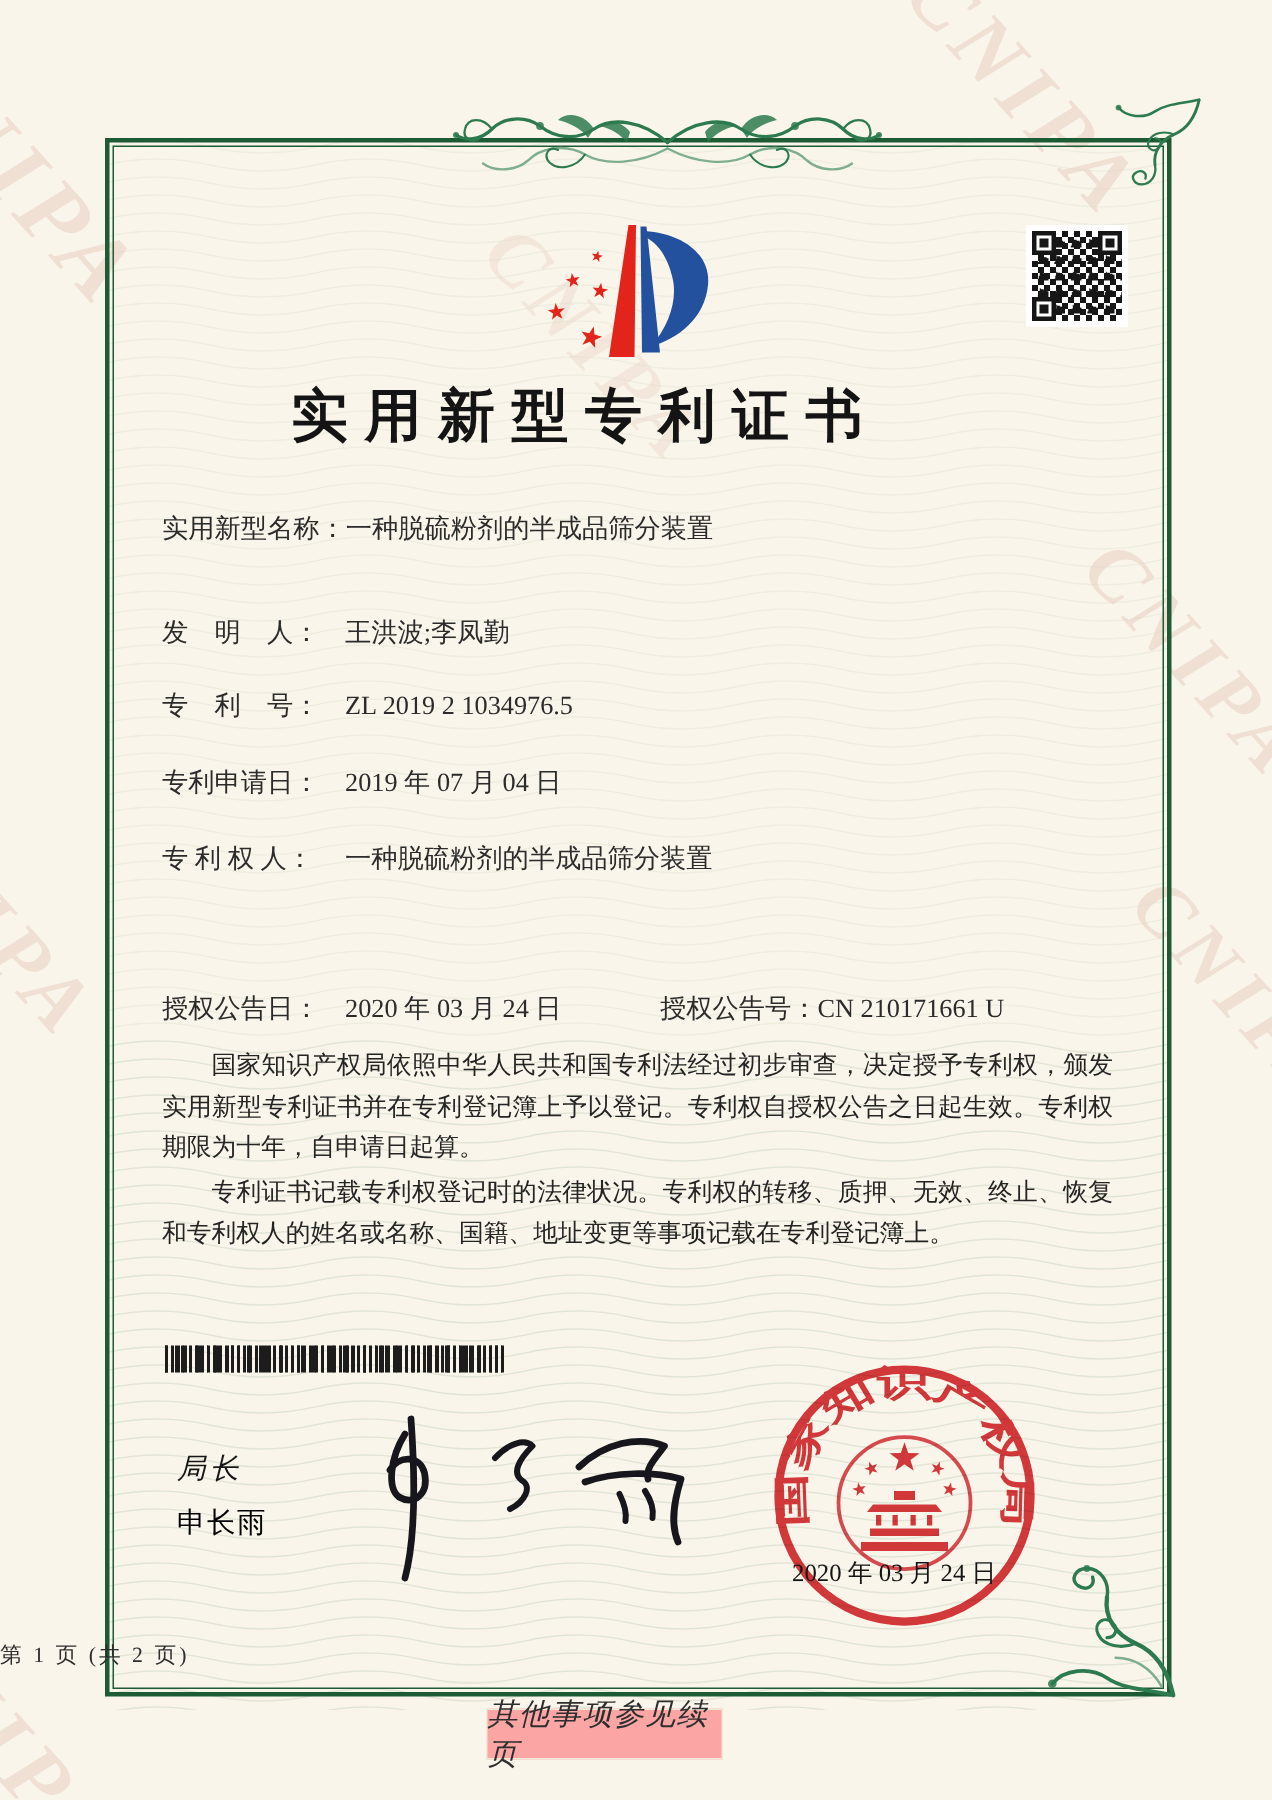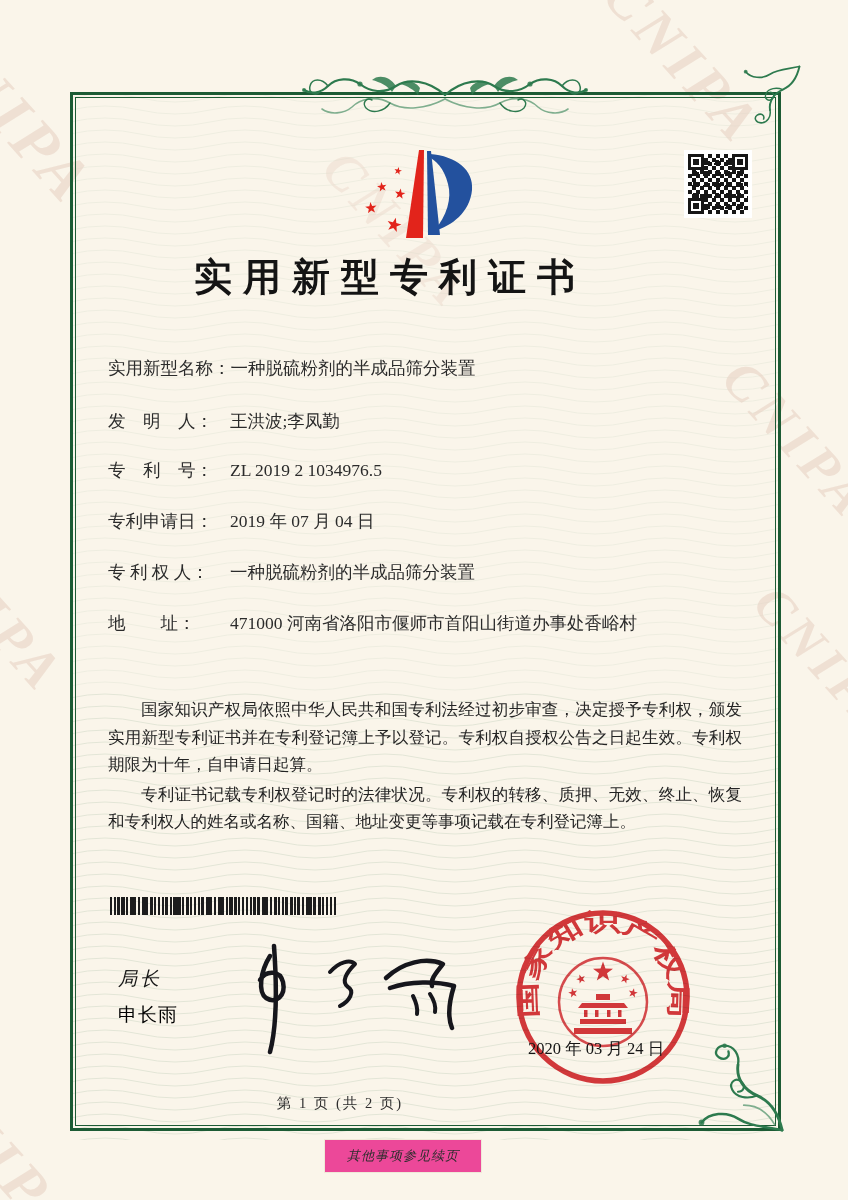--- a/index.html
+++ b/index.html
@@ -59,21 +59,21 @@
   .fp::after{content:"";position:absolute;inset:2px;background:#161616;}
   .fp-tl{left:0;top:0}.fp-tr{right:0;top:0}.fp-bl{left:0;bottom:0}
   
   .title{
     position:absolute;left:0;top:252px;width:780px;z-index:4;
     text-align:center;font-size:38px;font-weight:700;letter-spacing:11px;color:#141414;
   }
   
   .row{position:absolute;left:108px;width:648px;z-index:4;font-size:17.5px;white-space:nowrap;color:#2b2b2b;}
   .row .lbl{display:inline-block;min-width:122px;color:#2b2b2b;}
-  .r0{top:356px}.r1{top:409px}.r2{top:458px}.r3{top:509px}.r4{top:560px}.r5{top:611px}
+  .r0{top:340px}.r1{top:409px}.r2{top:458px}.r3{top:509px}.r4{top:560px}.r5{top:611px}
   .row-grant{top:660px}
   .grant2{position:absolute;left:332px;top:0;white-space:nowrap;}
   
   .paras{position:absolute;left:106px;top:694px;width:638px;z-index:4;
     font-size:16.5px;line-height:27.5px;text-align:justify;color:#242424;}
   .paras p{margin:2px;text-indent:2em;}
   
   .barcode{
     position:absolute;left:110px;top:897px;width:228px;height:18px;z-index:4;
     background:
@@ -87,26 +87,26 @@
   .sig{position:absolute;left:238px;top:938px;z-index:4;}
   .sig path{stroke:#16161c;stroke-linecap:round;stroke-linejoin:round;fill:none;}
   
   .seal{position:absolute;left:508px;top:902px;z-index:5;mix-blend-mode:multiply;opacity:.9;}
   .seal-ring{fill:none;stroke:var(--seal-red,#d2242a);stroke-width:5.5;}
   .seal-arc-text{fill:var(--seal-red,#d2242a);font-family:"Liberation Serif","DejaVu Serif",serif;font-size:24px;font-weight:700;}
   .emblem{fill:var(--seal-red,#d2242a);}
   .emblem-line{fill:none;stroke:var(--seal-red,#d2242a);}
   .seal-date{position:absolute;left:528px;top:1038px;width:160px;z-index:6;font-size:16.5px;color:#141414;white-space:nowrap;}
   
-  .page-num{position:absolute;left:0;top:1094px;width:680px;z-index:4;text-align:center;font-size:14.5px;letter-spacing:2px;color:#2e2e2e;}
+  .page-num{position:absolute;left:0;top:1094px;width:680px;z-index:4;font-size:14.5px;letter-spacing:2px;color:#2e2e2e;}
   .cont-box{
     position:absolute;left:324px;top:1139px;width:156px;height:32px;z-index:4;
-    background:#ec4899;border:1px solid #efe9d8;
+    background:#fca5a5;border:1px solid #efe9d8;
     display:flex;align-items:center;justify-content:center;
-    font-size:13px;letter-spacing:1px;color:#2e2e2e;font-style:italic;
+    font-size:20px;letter-spacing:1px;color:#2e2e2e;font-style:italic;
   }
 </style>
 </head>
 <body>
 
 <div class="page">
 
   <svg width="0" height="0" style="position:absolute" aria-hidden="true">
     <defs>
       <path id="star" d="M0,-10 L2.35,-3.24 L9.51,-3.09 L3.8,1.24 L5.88,8.09 L0,4 L-5.88,8.09 L-3.8,1.24 L-9.51,-3.09 L-2.35,-3.24 Z"></path>
@@ -195,22 +195,27 @@
   </div>
   <div class="row r2">
     <span class="lbl">专　利　号：</span><span>ZL 2019 2 1034976.5</span>
   </div>
   <div class="row r3">
     <span class="lbl">专利申请日：</span><span>2019 年 07 月 04 日</span>
   </div>
   <div class="row r4">
     <span class="lbl">专 利 权 人：</span><span>一种脱硫粉剂的半成品筛分装置</span>
   </div>
-  <div class="row r5">
-    <span class="lbl">地　　址：</span><span>471000 河南省洛阳市偃师市首阳山街道办事处香峪村</span>
+  <div class="row row-grant">
+    <span>
+      <span class="lbl">授权公告日：</span><span>2020 年 03 月 24 日</span>
+    </span>
+    <span class="grant2">
+      <span>授权公告号：</span><span>CN 210171661 U</span>
+    </span>
   </div>
 
   <div class="paras">
     <p>国家知识产权局依照中华人民共和国专利法经过初步审查，决定授予专利权，颁发实用新型专利证书并在专利登记簿上予以登记。专利权自授权公告之日起生效。专利权期限为十年，自申请日起算。</p>
     <p>专利证书记载专利权登记时的法律状况。专利权的转移、质押、无效、终止、恢复和专利权人的姓名或名称、国籍、地址变更等事项记载在专利登记簿上。</p>
   </div>
 
   <div class="barcode"></div>
 
   <div class="officer-title">局长</div>

